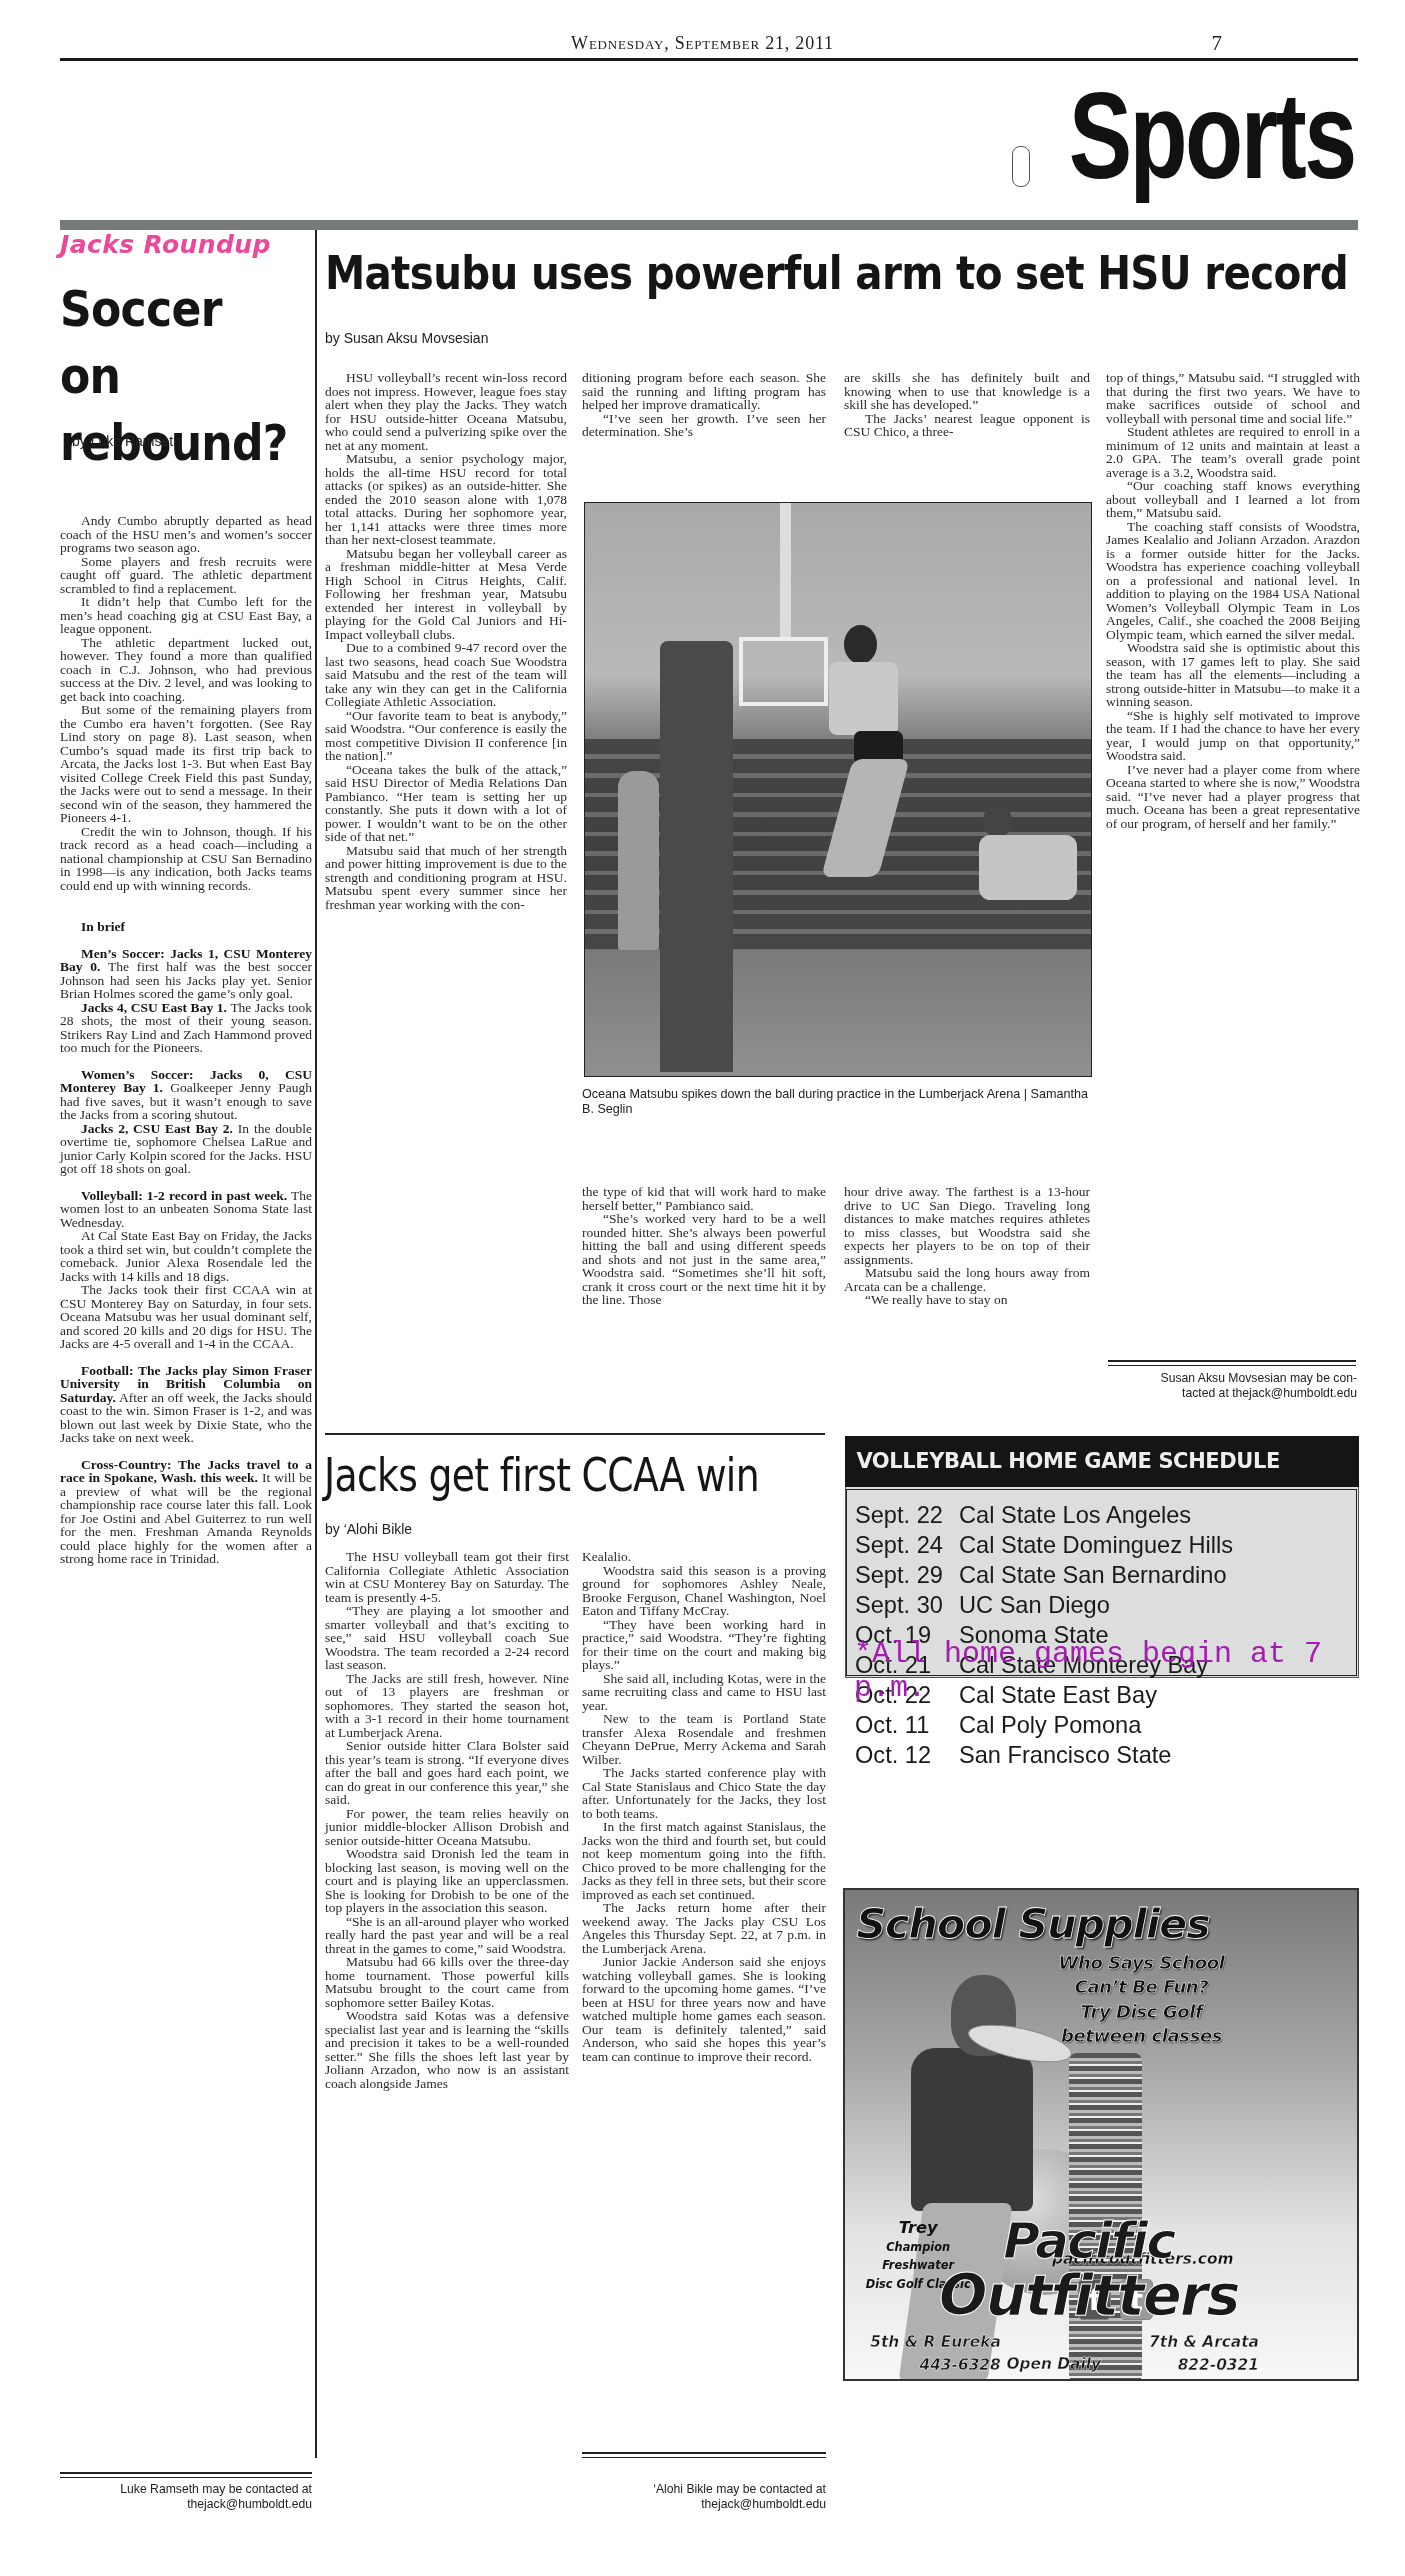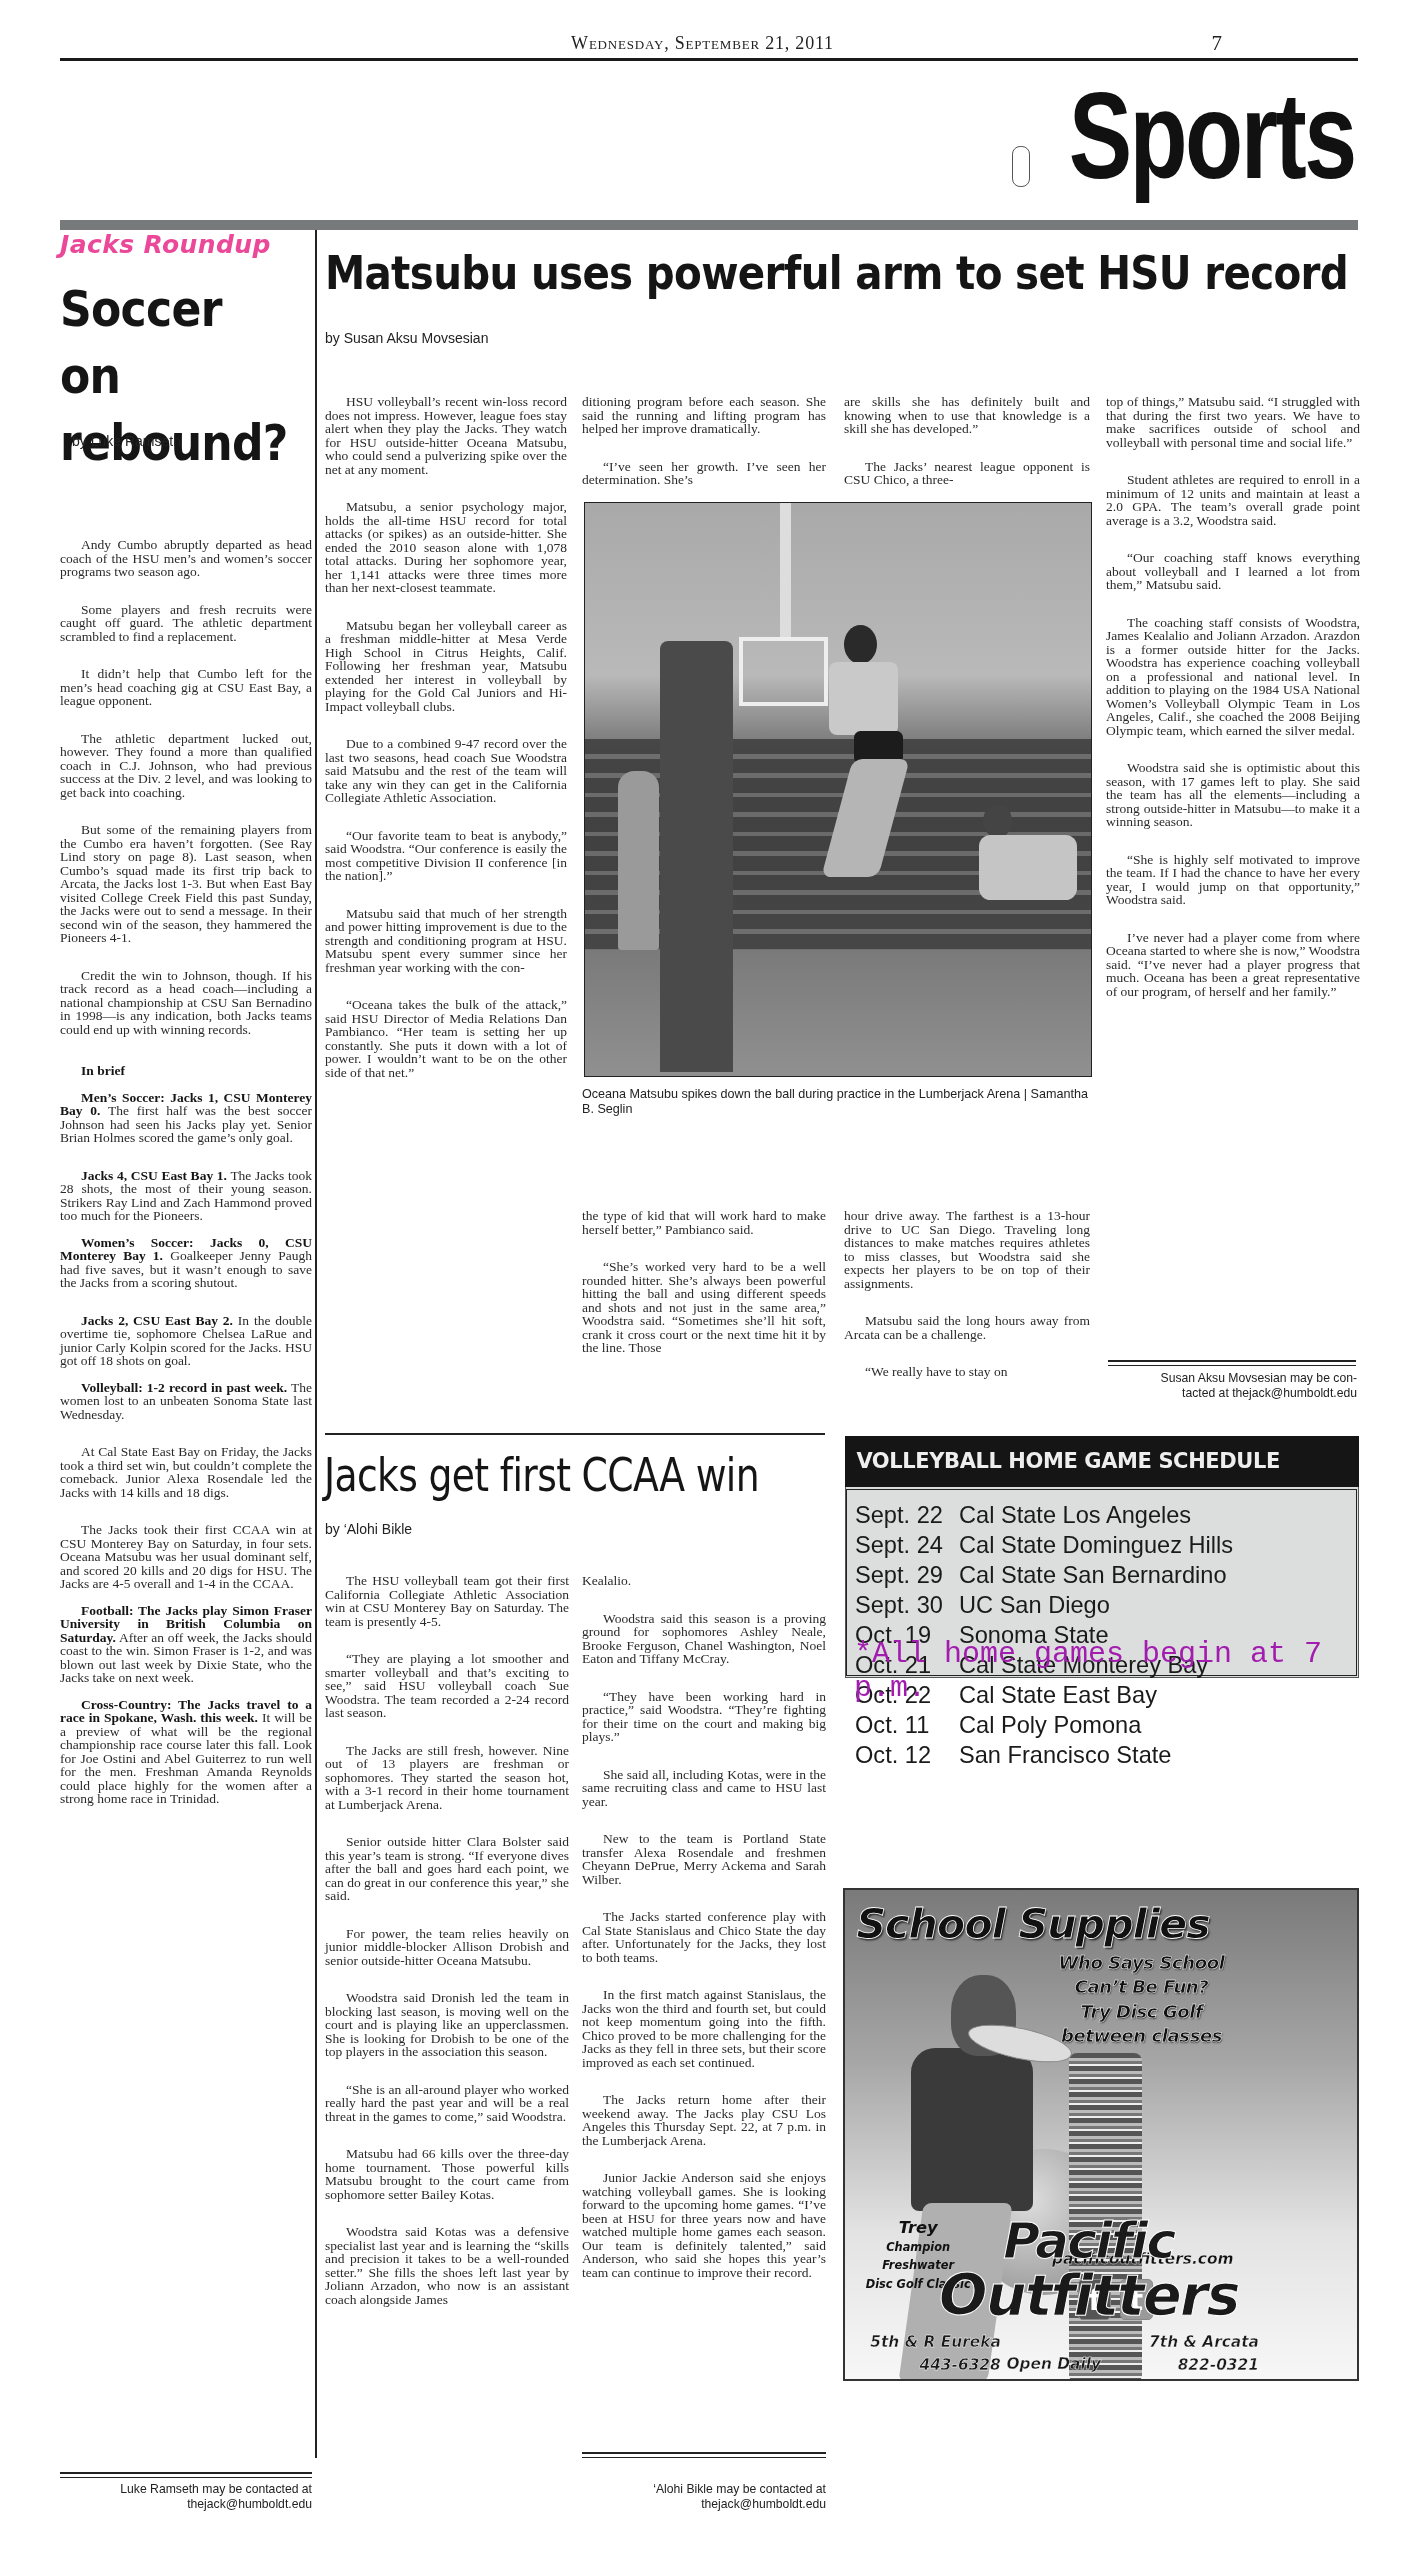--- a/index.html
+++ b/index.html
@@ -23,21 +23,21 @@
   .vrule { position: absolute; width: 2.4px; background: #222; }
 
   
   .kicker { position: absolute; left: 60px; top: 230px; font-family: "DejaVu Sans", sans-serif; font-style: italic;
     font-weight: bold; color: #ec4899; font-size: 25px; letter-spacing: 0.4px; }
   .left-hed { position: absolute; left: 60px; top: 276px; width: 244px; font-family: "DejaVu Sans", sans-serif; font-weight: bold;
     font-size: 49px; line-height: 67px; color: #151515; letter-spacing: -0.8px; transform: scaleX(0.9); transform-origin: left top; }
   .byline { font-family: "Liberation Sans", sans-serif; font-size: 14px; color: #222; }
 
   .col { position: absolute; font-size: 13.5px; line-height: 13.5px; text-align: justify; color: #2a2a2a; hyphens: auto; }
-  .col p { text-indent: 21px; margin-top: 24px; }
+  .col p { text-indent: 21px; }
   .col p.gap { margin-top: 13px; }
   .col p.noind { text-indent: 0; }
   .col b { color: #151515; }
   .col-left { left: 60px; width: 252px; }
 
   .contact { position: absolute; text-align: right; font-family: "Liberation Sans", sans-serif; font-size: 12.2px; line-height: 15.4px; color: #222; }
   .dbl-rule { position: absolute; height: 5.7px; border-top: 2.4px solid #222; border-bottom: 1.6px solid #222; }
 
   
   .main-hed { position: absolute; left: 325px; top: 244px; font-family: "DejaVu Sans", sans-serif; font-weight: bold; font-size: 47px;
@@ -157,22 +157,22 @@
 
 <div class="main-hed">Matsubu uses powerful arm to set HSU record</div>
 <div class="main-byline byline">by Susan Aksu Movsesian</div>
 
 <div class="col" style="left:325px; top:371px; width:242px;">
   <p>HSU volleyball’s recent win-loss record does not impress. However, league foes stay alert when they play the Jacks. They watch for HSU outside-hitter Oceana Matsubu, who could send a pulverizing spike over the net at any moment.</p>
   <p>Matsubu, a senior psychology major, holds the all-time HSU record for total attacks (or spikes) as an outside-hitter. She ended the 2010 season alone with 1,078 total attacks. During her sophomore year, her 1,141 attacks were three times more than her next-closest teammate.</p>
   <p>Matsubu began her volleyball career as a freshman middle-hitter at Mesa Verde High School in Citrus Heights, Calif. Following her freshman year, Matsubu extended her interest in volleyball by playing for the Gold Cal Juniors and Hi-Impact volleyball clubs.</p>
   <p>Due to a combined 9-47 record over the last two seasons, head coach Sue Woodstra said Matsubu and the rest of the team will take any win they can get in the California Collegiate Athletic Association.</p>
   <p>“Our favorite team to beat is anybody,” said Woodstra. “Our conference is easily the most competitive Division II conference [in the nation].”</p>
+  <p>“Oceana takes the bulk of the attack,” said HSU Director of Media Relations Dan Pambianco. “Her team is setting her up constantly. She puts it down with a lot of power. I wouldn’t want to be on the other side of that net.”</p>
   <p>Matsubu said that much of her strength and power hitting improvement is due to the strength and conditioning program at HSU. Matsubu spent every summer since her freshman year working with the con-</p>
-  <p>“Oceana takes the bulk of the attack,” said HSU Director of Media Relations Dan Pambianco. “Her team is setting her up constantly. She puts it down with a lot of power. I wouldn’t want to be on the other side of that net.”</p>
 </div>
 
 <div class="col" style="left:582px; top:371px; width:244px;">
   <p class="noind">ditioning program before each season. She said the running and lifting program has helped her improve dramatically.</p>
   <p>“I’ve seen her growth. I’ve seen her determination. She’s</p>
 </div>
 <div class="col" style="left:844px; top:371px; width:246px;">
   <p class="noind">are skills she has definitely built and knowing when to use that knowledge is a skill she has developed.”</p>
   <p>The Jacks’ nearest league opponent is CSU Chico, a three-</p>
 </div>

